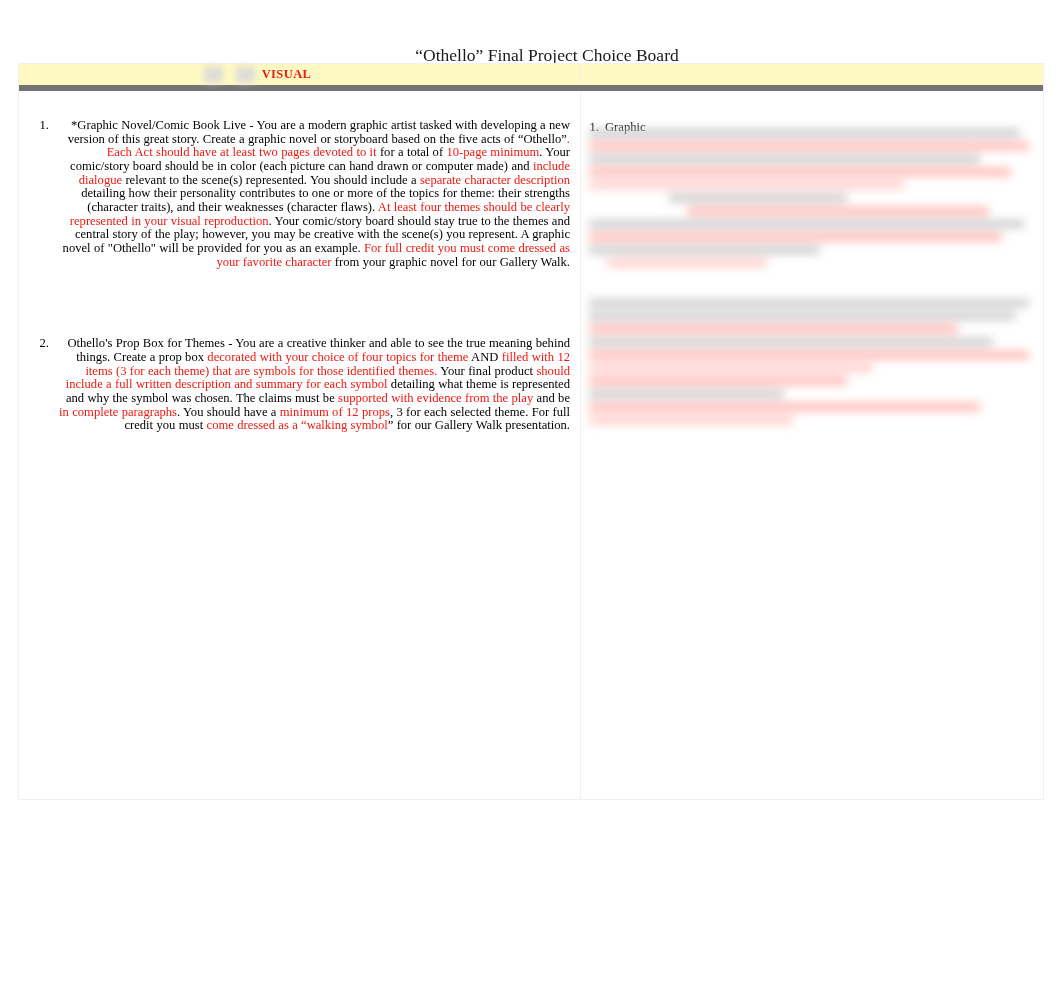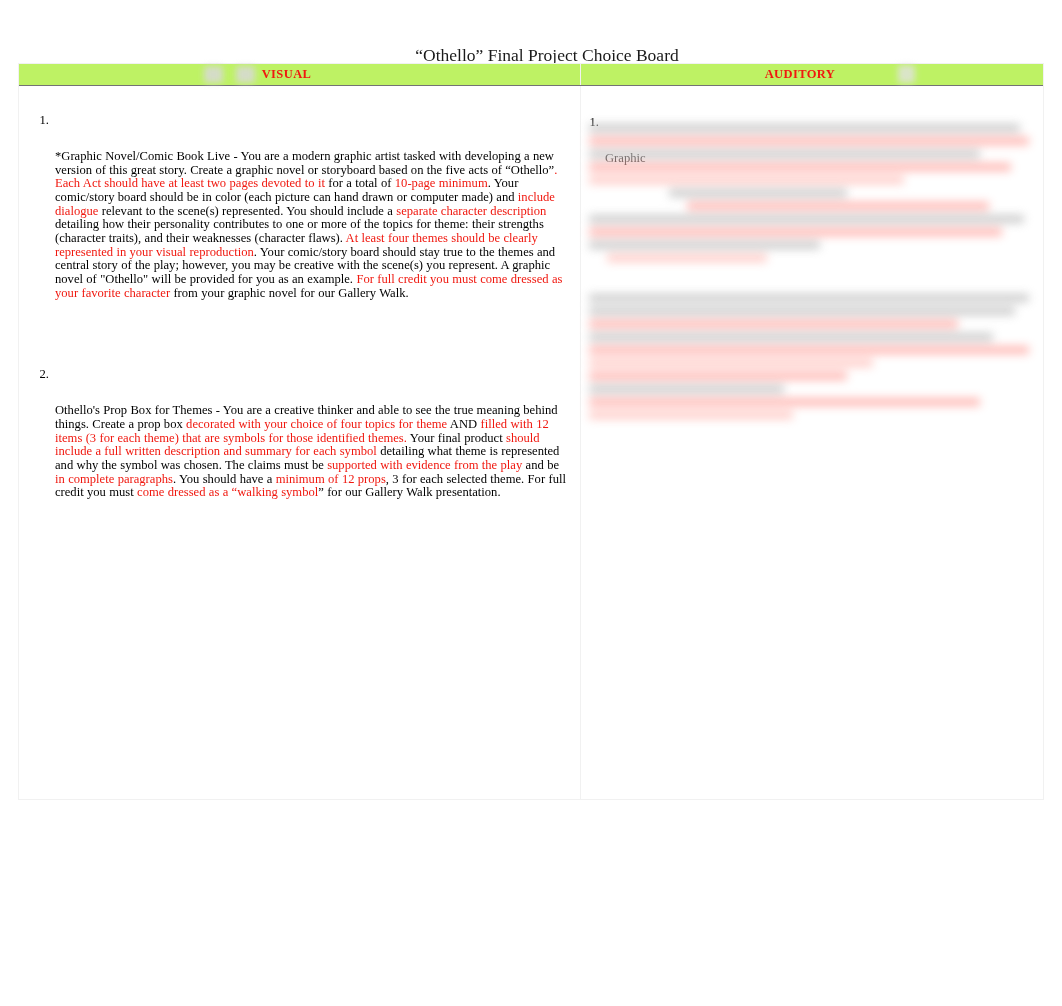--- a/index.html
+++ b/index.html
@@ -49,22 +49,22 @@
     background: #ffffff;
     box-sizing: border-box;
     display: flex;
     flex-direction: column;
   }
 
   .table-head {
     display: flex;
     height: 21px;
     flex: 0 0 auto;
-    background: #bef264;
-    border-bottom: 1px solid #737373;
+    background: #fef9c3;
+    border-bottom: 6px solid #737373;
   }
   .table-body {
     display: flex;
     flex: 1 1 auto;
     min-height: 0;
   }
 
   .col-visual {
     width: 562px;
     flex: 0 0 562px;
@@ -160,24 +160,23 @@
     font-size: 12.6px;
     line-height: 13.6px;
     padding-right: 6px;
     box-sizing: content-box;
     color: #000;
   }
   .task-text {
     flex: 1 1 auto;
     font-size: 12.6px;
     line-height: 13.65px;
-    text-align: left;
+    text-align: right;
     color: #000;
     word-spacing: 0.2px;
-    margin-top: 36px;
   }
   .task-text .r {
     color: #f0180f;
   }
   .task-text .b {
     color: #000;
   }
 
   .item-2 { margin-top: 68px; }
 
@@ -225,24 +224,20 @@
 
   <div class="choice-table">
 
     <div class="table-head">
       <div class="head-cell visual">
         <div class="head-icons">
           <div class="blur-icon"></div>
           <div class="blur-icon"></div>
         </div>
         <span class="col-label visual-label">VISUAL</span>
-      </div>
-      <div class="head-cell auditory">
-        <span class="col-label auditory-label">AUDITORY</span>
-        <div class="head-icon-right"></div>
       </div>
     </div>
 
     <div class="table-body">
 
       <div class="col-visual">
         <ul class="visual-list">
           <li class="task-item item-1">
             <span class="task-num">1.</span>
             <span class="task-text"><span class="b">*Graphic Novel/Comic Book Live </span><span class="b"> - You are a modern graphic artist tasked with developing a new version of this great story.   Create a graphic novel or storyboard based on the five acts of “Othello”</span><span class="r">. Each Act should have at least two pages devoted to it</span><span class="b"> for a total of </span><span class="r">10-page minimum</span><span class="b">. Your comic/story board should be in color (each picture can hand drawn or computer made) and </span><span class="r">include dialogue</span><span class="b"> relevant to the scene(s) represented. You should include a </span><span class="r">separate character description</span><span class="b"> detailing how their personality contributes to one or more of the topics for theme: their strengths (character traits), and their weaknesses (character flaws). </span><span class="r">At least four themes should be clearly represented in your visual reproduction</span><span class="b">. Your comic/story board should stay true to the themes and central story of the play; however, you may be creative with the scene(s) you represent. A graphic novel of "Othello" will be provided for you as an example. </span><span class="r">For full credit you must come dressed as your favorite character</span><span class="b"> from your graphic novel for our Gallery Walk.</span></span>

